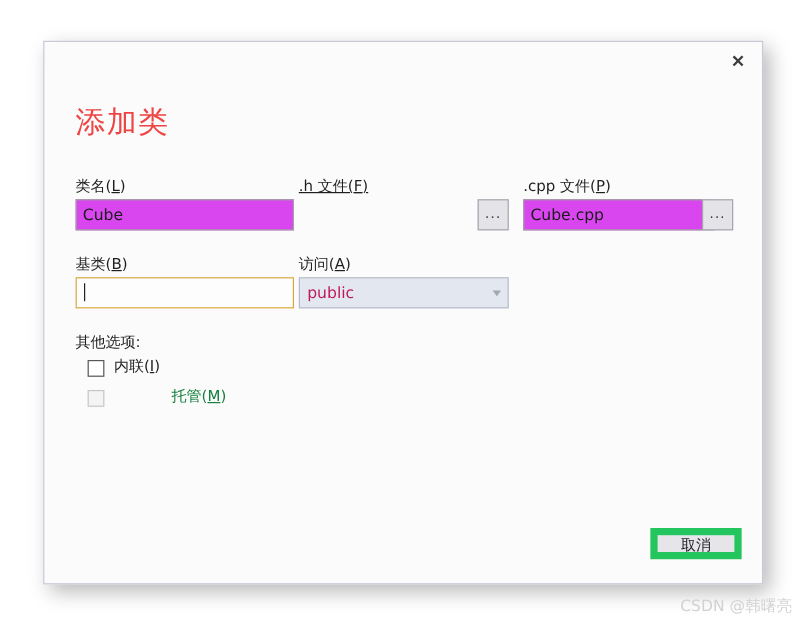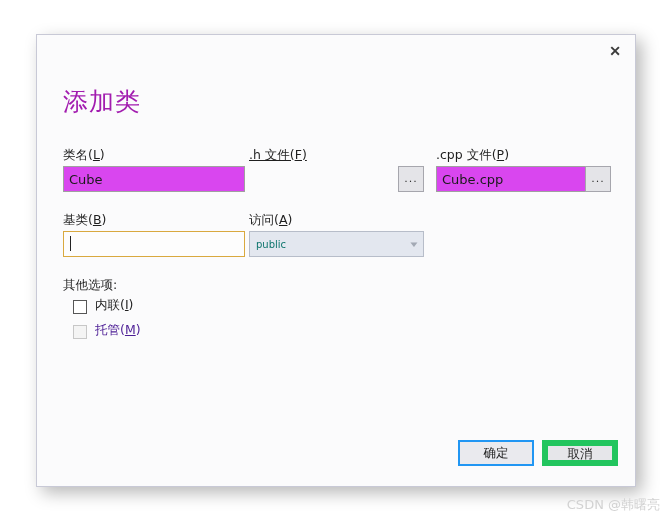--- a/index.html
+++ b/index.html
@@ -61,21 +61,21 @@
     line-height: 1;
     font-family: "Liberation Sans", sans-serif;
   }
 
   
   .dialog-title {
     position: absolute;
     left: 26px;
     top: 50px;
     font-size: 25px;
-    color: #a21caf;
+    color: #ef4444;
     letter-spacing: 1px;
     font-family: "DejaVu Sans", "Liberation Sans", sans-serif;
     font-weight: 400;
   }
 
   
   .form {
     position: absolute;
     left: 0;
     top: 0;
@@ -140,22 +140,22 @@
     box-sizing: border-box;
     height: 26px;
     background: #e3e7ef;
     border: 1px solid #b7bdc9;
     display: flex;
     align-items: center;
     cursor: default;
   }
   .combo-value {
     flex: 1;
-    font-size: 10px;
-    color: #0f766e;
+    font-size: 13px;
+    color: #be185d;
     padding-left: 6px;
     font-family: "DejaVu Sans", "Liberation Sans", sans-serif;
   }
   .combo-arrow {
     width: 18px;
     text-align: center;
     font-size: 8px;
     color: #a3a9b4;
     transform: scaleX(1.5);
   }
@@ -184,21 +184,21 @@
   }
   .cb-row.disabled .cb-box {
     border-color: #c7c7c7;
     background: #f4f4f4;
   }
   .cb-label {
     font-size: 12.5px;
     color: #1f1f1f;
     font-family: "DejaVu Sans", "Liberation Sans", sans-serif;
   }
-  .cb-row.disabled .cb-label { color: #4c1d95; }
+  .cb-row.disabled .cb-label { color: #15803d; margin-left: 48px; }
 
   
   .btn {
     position: absolute;
     box-sizing: border-box;
     width: 76px;
     height: 26px;
     font-size: 12.5px;
     color: #1f1f1f;
     background: #e6e6ea;
@@ -266,18 +266,17 @@
       <span class="cb-label"><span>内联(</span><span class="mn">I</span><span>)</span></span>
     </div>
 
     <div class="cb-row disabled" style="left:36px; top:287px;">
       <span class="cb-box"></span>
       <span class="cb-label"><span>托管(</span><span class="mn">M</span><span>)</span></span>
     </div>
 
   </div>
 
-  <button class="btn default" style="left:421px; top:405px;">确定</button>
   <button class="btn" style="left:505px; top:405px;">取消</button>
 
 </div>
 
 <div class="watermark">CSDN @韩曙亮</div>
 
 </body></html>

